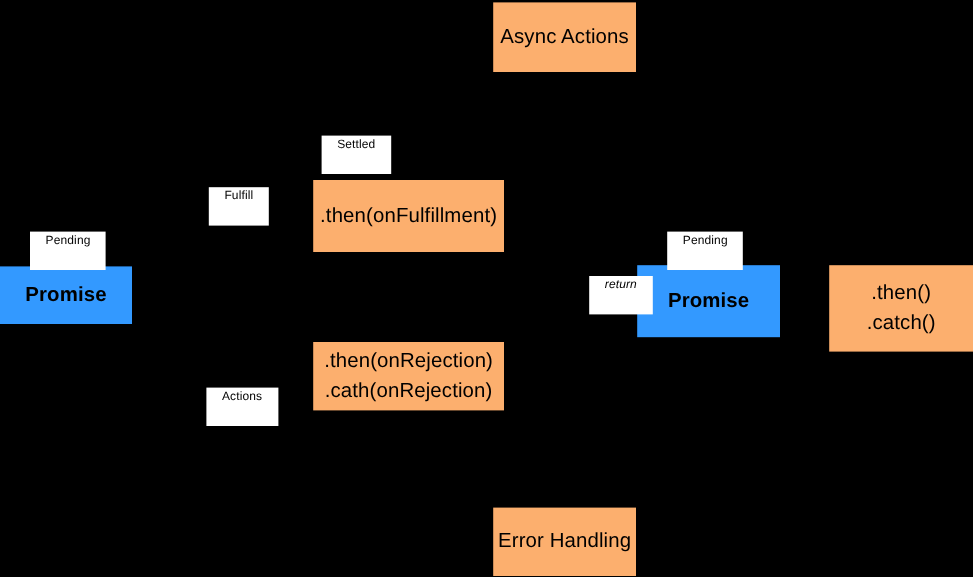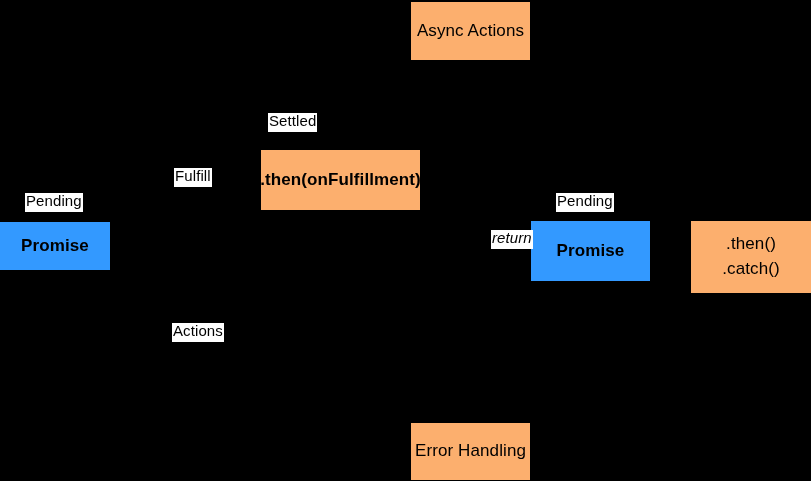--- a/index.html
+++ b/index.html
@@ -41,51 +41,55 @@
   }
   .node-blue {
     background: #3399ff;
     font-weight: bold;
     justify-content: center;
   }
   .edge-label {
     position: absolute;
     background: #ffffff;
     color: #000000;
-    font-size: 15px;
+    font-size: 10px;
     line-height: 15px;
-    height: 19px;
-    padding: 0 1px;
+    height: 32px;
+    padding: 0 13px;
     white-space: nowrap;
     letter-spacing: 0.1px;
     box-sizing: content-box;
   }
 </style>
 </head>
 <body>
 
 <div id="canvas" style="width: 811px; height: 481px; background: rgb(0, 0, 0);">
     <div class="node node-orange" style="left: 411px; top: 2px; width: 119px; height: 58px; background: rgb(252, 175, 110); color: rgb(0, 0, 0);">
       <span class="line">Async Actions</span>
     </div>
-    <div class="node node-orange" style="left: 261px; top: 150px; width: 159px; height: 60px; background: rgb(252, 175, 110); color: rgb(0, 0, 0); font-weight: bold;">
+    <div class="node node-orange" style="left: 261px; top: 150px; width: 159px; height: 60px; background: rgb(252, 175, 110); color: rgb(0, 0, 0);">
       <span class="line">.then(onFulfillment)</span>
     </div>
     <div class="node node-blue" style="left: 0px; top: 222px; width: 110px; height: 48px; background: rgb(51, 153, 255); color: rgb(0, 0, 0);">
       <span class="line">Promise</span>
     </div>
     <div class="node node-blue" style="left: 531px; top: 221px; width: 119px; height: 60px; background: rgb(51, 153, 255); color: rgb(0, 0, 0);">
       <span class="line">Promise</span>
     </div>
     <div class="node node-orange" style="left: 691px; top: 221px; width: 120px; height: 72px; background: rgb(252, 175, 110); color: rgb(0, 0, 0);">
       <span class="line">.then()</span>
       <span class="line">.catch()</span>
     </div>
+    <div class="node node-orange" style="left: 261px; top: 285px; width: 159px; height: 57px; background: rgb(252, 175, 110); color: rgb(0, 0, 0);">
+      <span class="line">.then(onRejection)</span>
+      <span class="line">.cath(onRejection)</span>
+    </div>
     <div class="node node-orange" style="left: 411px; top: 423px; width: 119px; height: 57px; background: rgb(252, 175, 110); color: rgb(0, 0, 0);">
       <span class="line">Error Handling</span>
     </div>
     <div class="edge-label" style="left: 268px; top: 113px; background: rgb(255, 255, 255); color: rgb(0, 0, 0);">Settled</div>
-    <div class="edge-label" style="left: 174px; top: 168px; background: rgb(255, 255, 255); color: rgb(0, 0, 0);">Fulfill</div>
+    <div class="edge-label" style="left: 174px; top: 156px; background: rgb(255, 255, 255); color: rgb(0, 0, 0);">Fulfill</div>
     <div class="edge-label" style="left: 25px; top: 193px; background: rgb(255, 255, 255); color: rgb(0, 0, 0);">Pending</div>
     <div class="edge-label" style="left: 556px; top: 193px; background: rgb(255, 255, 255); color: rgb(0, 0, 0);">Pending</div>
     <div class="edge-label" style="left: 491px; top: 230px; background: rgb(255, 255, 255); color: rgb(0, 0, 0); font-style: italic;">return</div>
     <div class="edge-label" style="left: 172px; top: 323px; background: rgb(255, 255, 255); color: rgb(0, 0, 0);">Actions</div>
   </div>
 
 </body></html>

